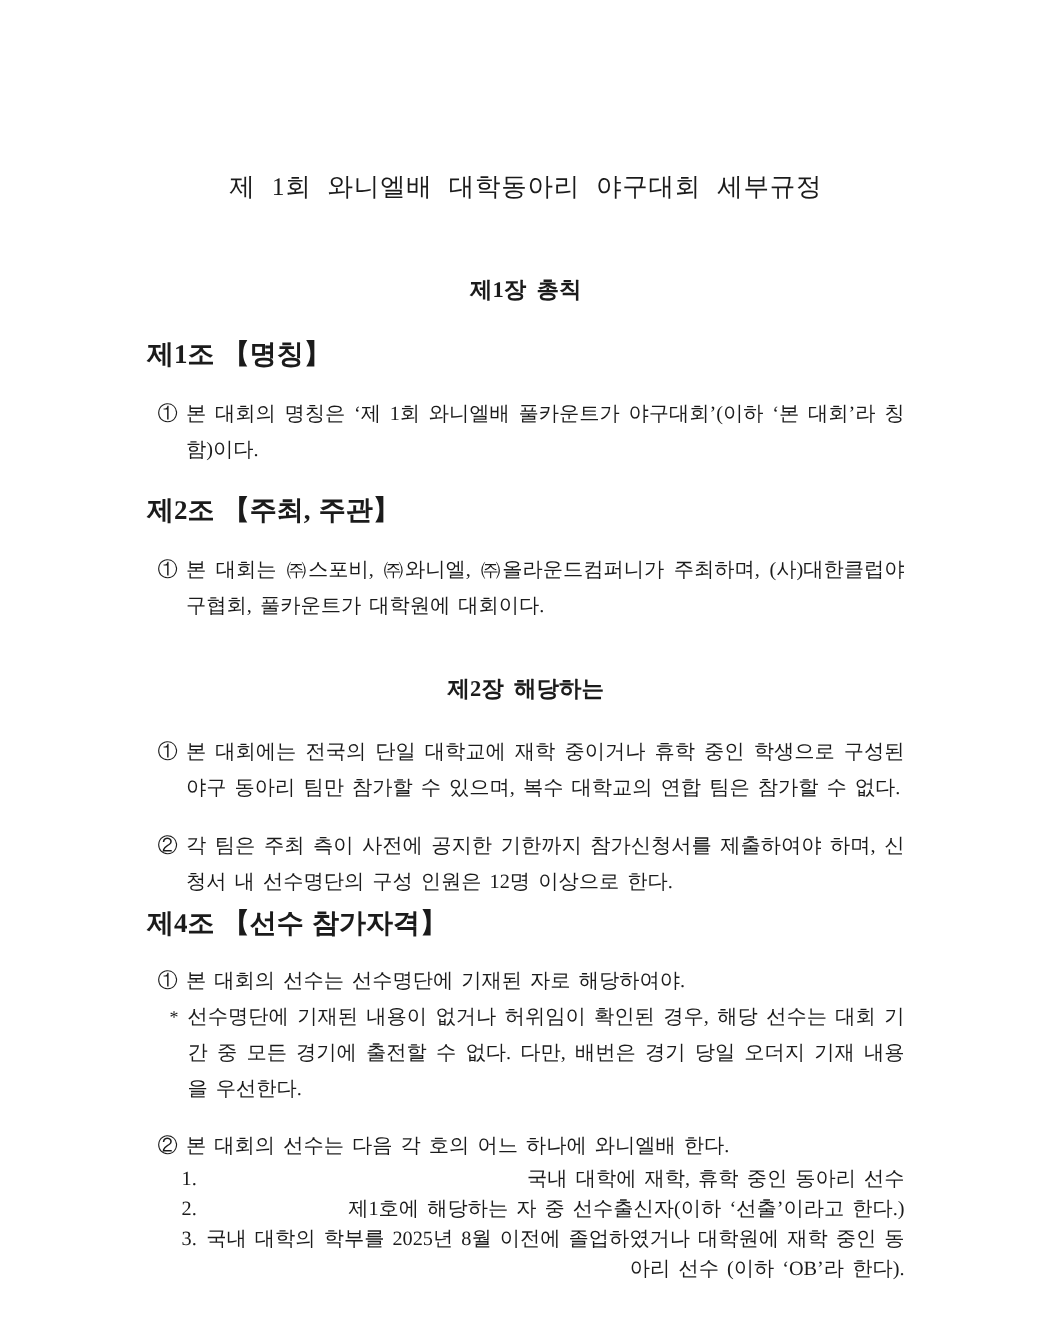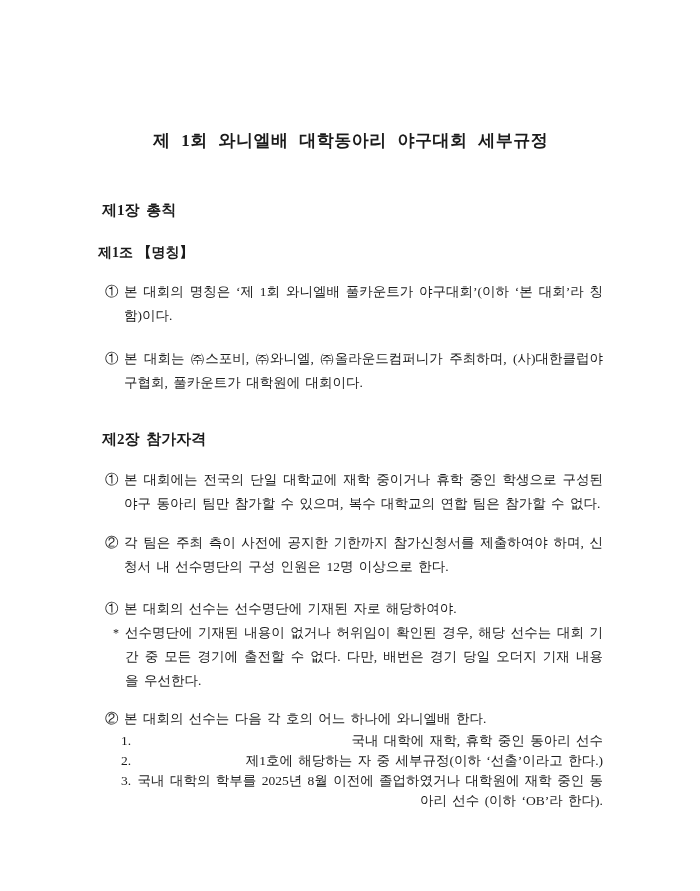--- a/index.html
+++ b/index.html
@@ -12,40 +12,40 @@
     width: 700px;
     height: 891px;
     box-sizing: border-box;
     padding: 0 97px 0 98px;
     background: #ffffff;
     overflow: hidden;
     color: #1b1b1b;
     font-family: "Liberation Serif", "DejaVu Serif", serif;
   }
   .doc-title {
-    margin: 16px;
+    margin: 0;
     padding-top: 114px;
     font-size: 17px;
     line-height: 22px;
-    font-weight: bold;
+    font-weight: normal;
     text-align: center;
     word-spacing: 6px;
     letter-spacing: 0.5px;
   }
   .chapter-title {
     margin: 4px;
     font-size: 15px;
     line-height: 18px;
     font-weight: bold;
-    text-align: left;
+    text-align: center;
     word-spacing: 3px;
   }
   .article-heading {
     margin: 0;
-    font-size: 14px;
+    font-size: 18px;
     line-height: 17px;
     font-weight: bold;
     word-spacing: 1px;
   }
   .clause {
     font-size: 13.5px;
     line-height: 24px;
     word-spacing: 2px;
   }
   .clause-row {
@@ -107,44 +107,46 @@
     <h2 class="chapter-title mt49">제1장 총칙</h2>
 
     <h3 class="article-heading mt25">제1조 【명칭】</h3>
     <div class="clause mt19">
       <div class="clause-row">
         <span class="marker">①</span>
         <span class="clause-text">본 대회의 명칭은 ‘제 1회 와니엘배 풀카운트가 야구대회’(이하 ‘본 대회’라 칭함)이다.</span>
       </div>
     </div>
 
+    <h3 class="article-heading mt20">제2조 【주최, 주관】</h3>
     <div class="clause mt19">
       <div class="clause-row">
         <span class="marker">①</span>
         <span class="clause-text">본 대회는 ㈜스포비, ㈜와니엘, ㈜올라운드컴퍼니가 주최하며, (사)대한클럽야구협회, 풀카운트가 대학원에 대회이다.</span>
       </div>
     </div>
   </section>
 
   <section>
-    <h2 class="chapter-title mt35">제2장 참가자격</h2>
+    <h2 class="chapter-title mt35">제2장 해당하는</h2>
 
     <div class="clause mt20">
       <div class="clause-row">
         <span class="marker">①</span>
         <span class="clause-text">본 대회에는 전국의 단일 대학교에 재학 중이거나 휴학 중인 학생으로 구성된 야구 동아리 팀만 참가할 수 있으며, 복수 대학교의 연합 팀은 참가할 수 없다.</span>
       </div>
     </div>
     <div class="clause mt15">
       <div class="clause-row">
         <span class="marker">②</span>
         <span class="clause-text">각 팀은 주최 측이 사전에 공지한 기한까지 참가신청서를 제출하여야 하며, 신청서 내 선수명단의 구성 인원은 12명 이상으로 한다.</span>
       </div>
     </div>
 
+    <h3 class="article-heading mt7">제4조 【선수 참가자격】</h3>
 
     <div class="clause mt18">
       <div class="clause-row">
         <span class="marker">①</span>
         <span class="clause-text">본 대회의 선수는 선수명단에 기재된 자로 해당하여야.</span>
       </div>
       <div class="note-row">
         <span class="note-marker">*</span>
         <span class="clause-text">선수명단에 기재된 내용이 없거나 허위임이 확인된 경우, 해당 선수는 대회 기간 중 모든 경기에 출전할 수 없다. 다만, 배번은 경기 당일 오더지 기재 내용을 우선한다.</span>
       </div>
@@ -155,21 +157,21 @@
         <span class="marker">②</span>
         <span class="clause-text">본 대회의 선수는 다음 각 호의 어느 하나에 와니엘배 한다.</span>
       </div>
       <div class="sub-list">
         <div class="sub-item">
           <span class="sub-num">1.</span>
           <span class="sub-text">국내 대학에 재학, 휴학 중인 동아리 선수</span>
         </div>
         <div class="sub-item">
           <span class="sub-num">2.</span>
-          <span class="sub-text">제1호에 해당하는 자 중 세부규정(이하 ‘선출’이라고 한다.)</span>
+          <span class="sub-text">제1호에 해당하는 자 중 선수출신자(이하 ‘선출’이라고 한다.)</span>
         </div>
         <div class="sub-item">
           <span class="sub-num">3.</span>
           <span class="sub-text">국내 대학의 학부를 2025년 8월 이전에 졸업하였거나 대학원에 재학 중인 동아리 선수 (이하 ‘OB’라 한다).</span>
         </div>
       </div>
     </div>
 
   </section>
 

